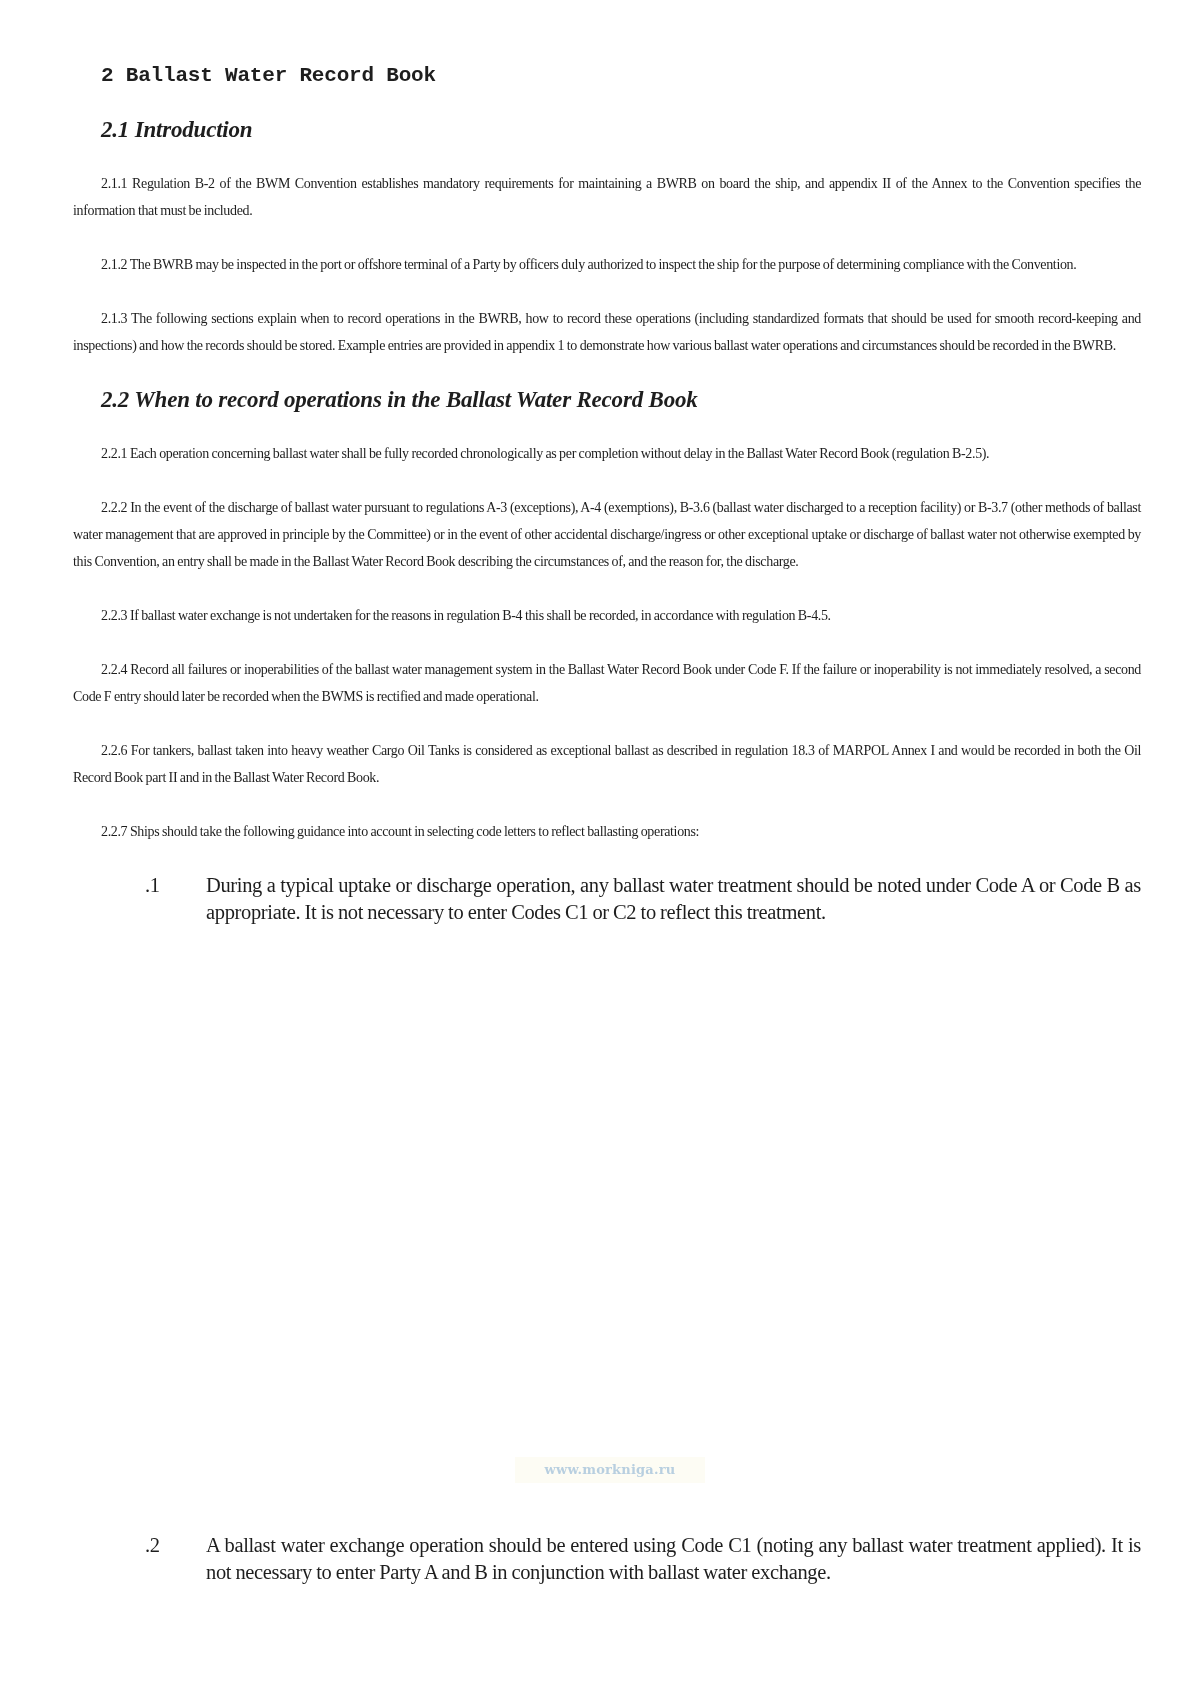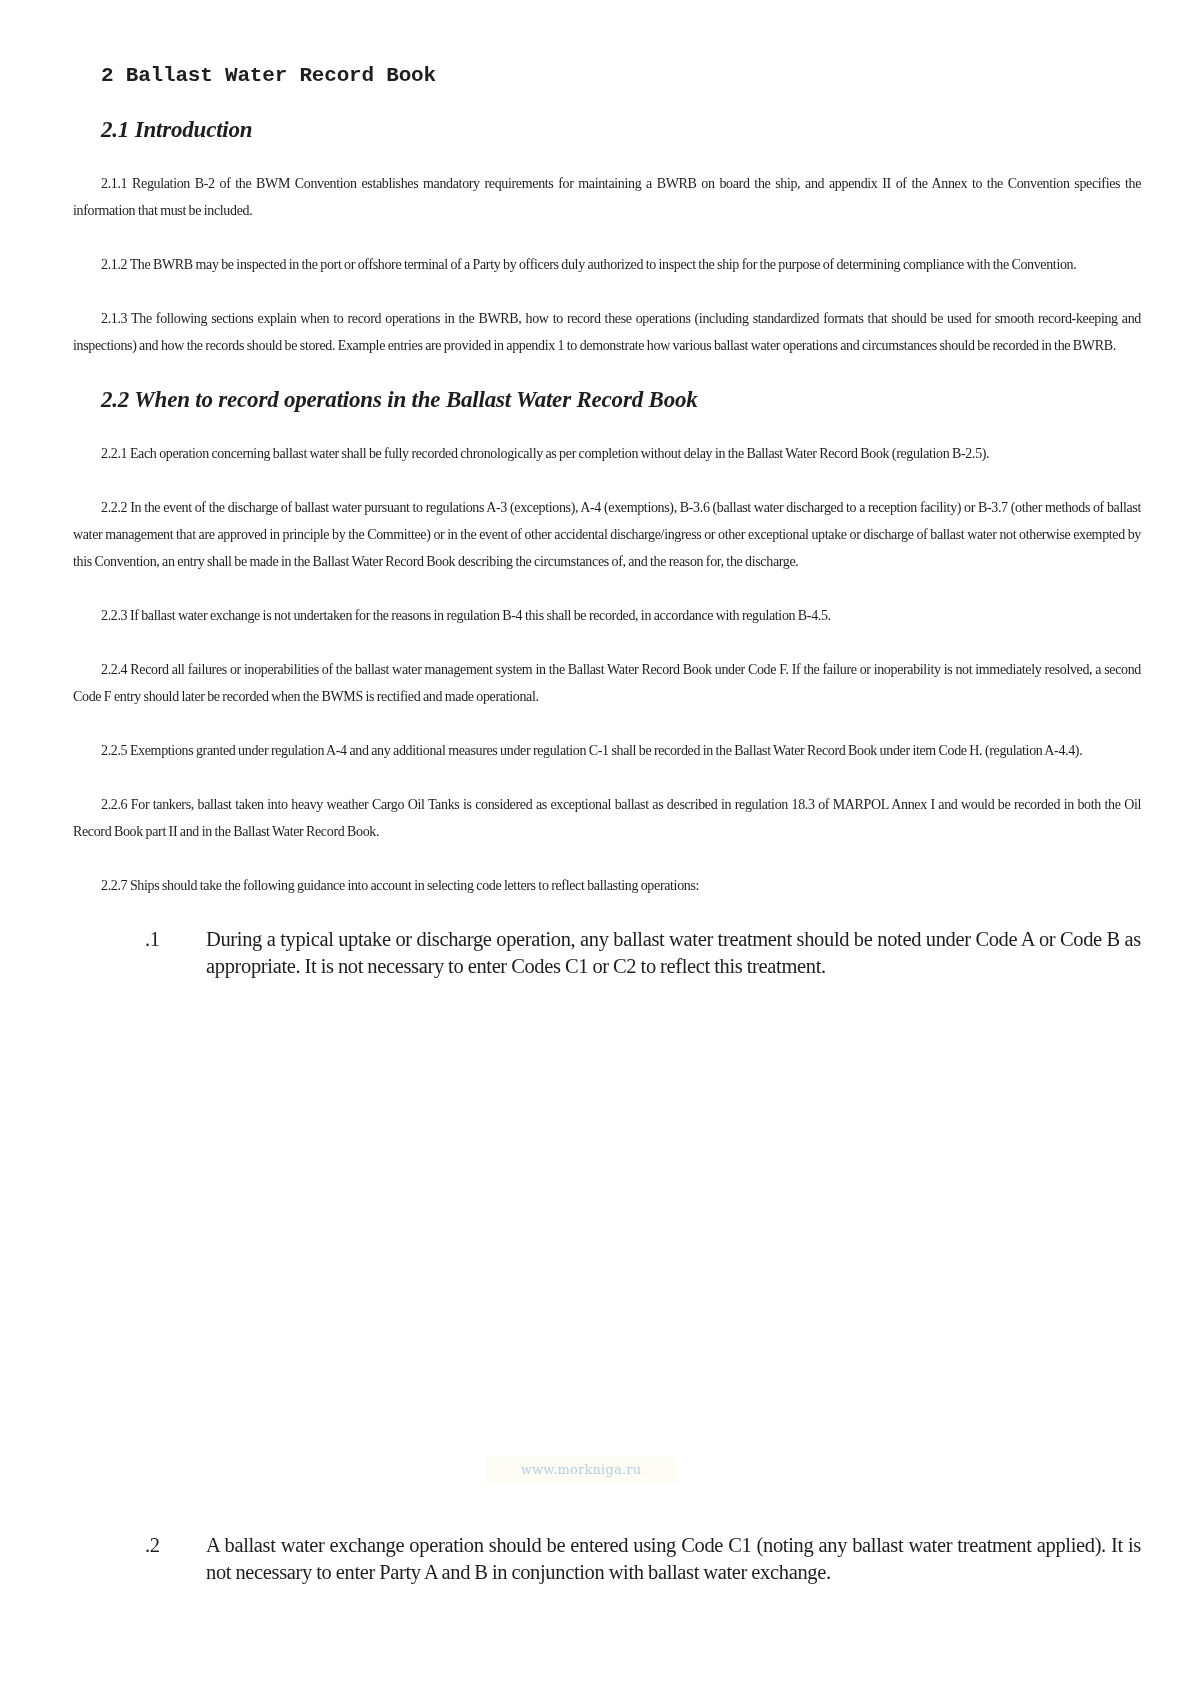--- a/index.html
+++ b/index.html
@@ -61,26 +61,26 @@
       word-spacing: -0.5px;
     }
     .list-item .num {
       position: absolute;
       left: 72px;
       top: 0;
     }
     .list-item.first { margin-bottom: 0; }
     .watermark {
       position: absolute;
-      left: 486px;
+      left: 515px;
       top: 1457px;
       width: 190px;
       height: 26px;
       font-family: "DejaVu Serif", serif;
-      font-weight: normal;
+      font-weight: bold;
       font-size: 13px;
       line-height: 26px;
       text-align: center;
       color: #b8cfe0;
       background: #fdfcf4;
       letter-spacing: 0.2px;
     }
     .item2 {
       position: absolute;
       left: 73px;
@@ -97,21 +97,20 @@
   <h2 class="h2">2.1 Introduction</h2>
   <p class="para">2.1.1 Regulation B-2 of the BWM Convention establishes mandatory requirements for maintaining a BWRB on board the ship, and appendix II of the Annex to the Convention specifies the information that must be included.</p>
   <p class="para">2.1.2 The BWRB may be inspected in the port or offshore terminal of a Party by officers duly authorized to inspect the ship for the purpose of determining compliance with the Convention.</p>
   <p class="para">2.1.3 The following sections explain when to record operations in the BWRB, how to record these operations (including standardized formats that should be used for smooth record-keeping and inspections) and how the records should be stored. Example entries are provided in appendix 1 to demonstrate how various ballast water operations and circumstances should be recorded in the BWRB.</p>
 
   <h2 class="h2">2.2 When to record operations in the Ballast Water Record Book</h2>
   <p class="para ragged">2.2.1 Each operation concerning ballast water shall be fully recorded chronologically as per completion without delay in the Ballast Water Record Book (regulation B-2.5).</p>
   <p class="para">2.2.2 In the event of the discharge of ballast water pursuant to regulations A-3 (exceptions), A-4 (exemptions), B-3.6 (ballast water discharged to a reception facility) or B-3.7 (other methods of ballast water management that are approved in principle by the Committee) or in the event of other accidental discharge/ingress or other exceptional uptake or discharge of ballast water not otherwise exempted by this Convention, an entry shall be made in the Ballast Water Record Book describing the circumstances of, and the reason for, the discharge.</p>
   <p class="para">2.2.3 If ballast water exchange is not undertaken for the reasons in regulation B-4 this shall be recorded, in accordance with regulation B-4.5.</p>
   <p class="para">2.2.4 Record all failures or inoperabilities of the ballast water management system in the Ballast Water Record Book under Code F. If the failure or inoperability is not immediately resolved, a second Code F entry should later be recorded when the BWMS is rectified and made operational.</p>
-  <p class="para">2.2.5 Exemptions granted under regulation A-4 and any additional measures under regulation C-1 shall be recorded in the Ballast Water Record Book under item Code H. (regulation A-4.4).</p>
   <p class="para">2.2.6 For tankers, ballast taken into heavy weather Cargo Oil Tanks is considered as exceptional ballast as described in regulation 18.3 of MARPOL Annex I and would be recorded in both the Oil Record Book part II and in the Ballast Water Record Book.</p>
   <p class="para">2.2.7 Ships should take the following guidance into account in selecting code letters to reflect ballasting operations:</p>
 
   <div class="list-item first">
     <span class="num">.1</span>
     <span>During a typical uptake or discharge operation, any ballast water treatment should be noted under Code A or Code B as appropriate. It is not necessary to enter Codes C1 or C2 to reflect this treatment.</span>
   </div>
 </div>
 
 <div class="watermark">www.morkniga.ru</div>

